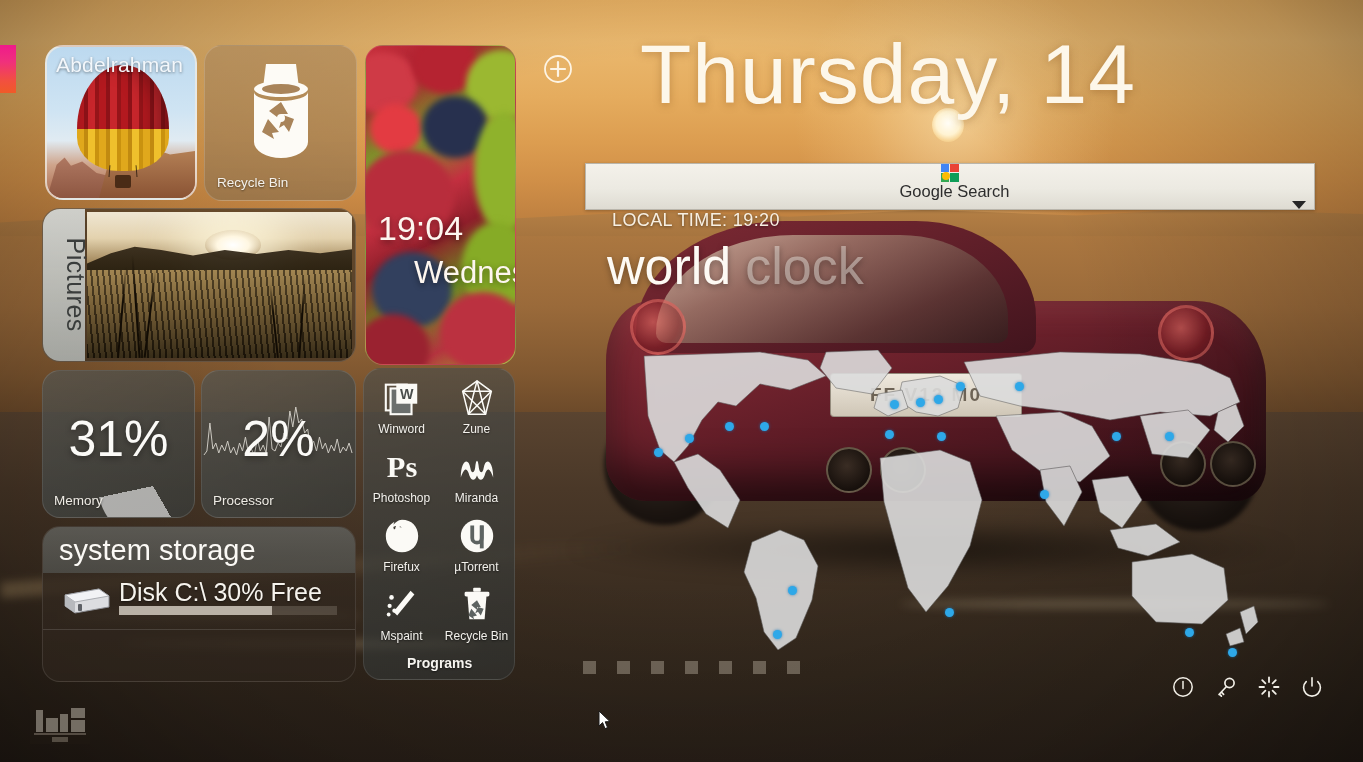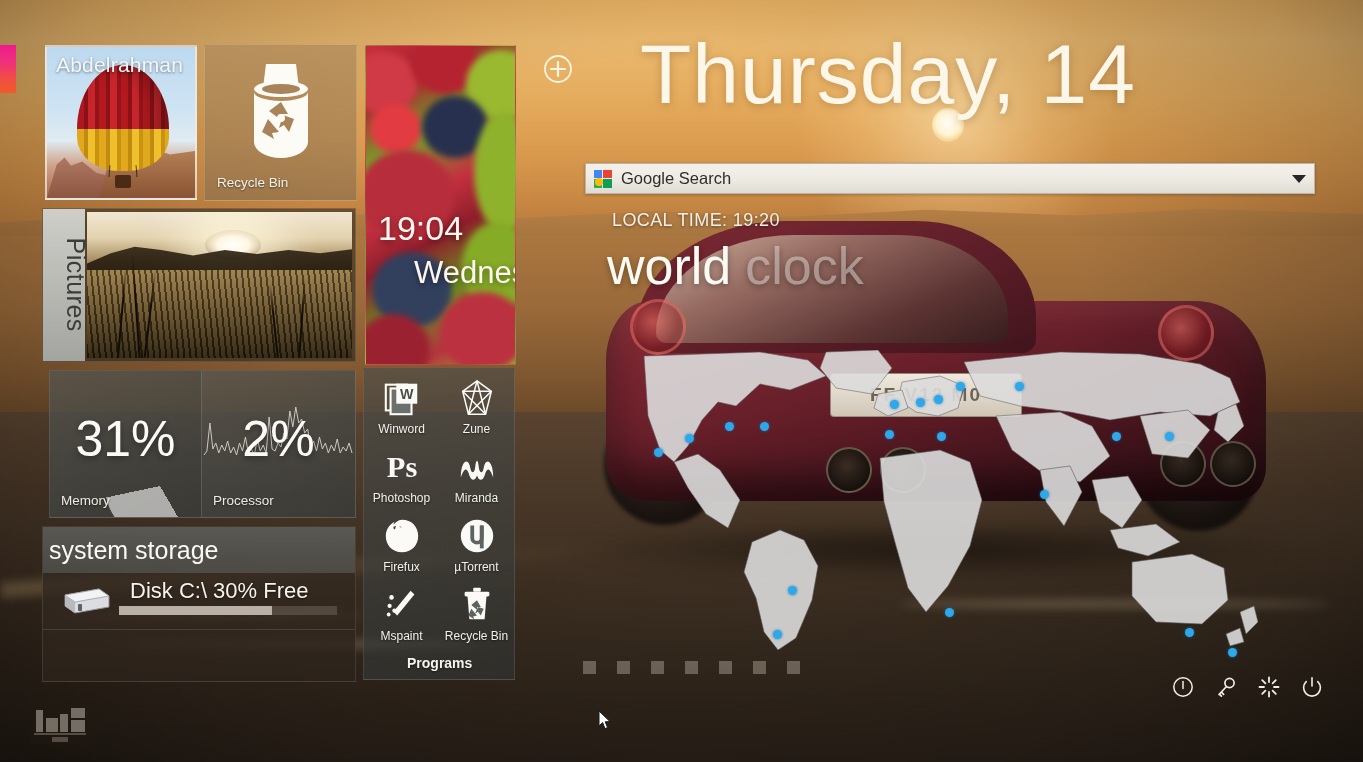--- a/index.html
+++ b/index.html
@@ -102,21 +102,21 @@
     filter:blur(8px);
   }
 
   
   #edge-strip {
     position:absolute; left:0; top:45px; width:16px; height:48px;
     background:linear-gradient(180deg,#ef1a8c 0%, #f0307c 35%, #f2503f 75%, #f05a28 100%);
   }
 
   
-  .tile { position:absolute; overflow:hidden; }
+  .tile { position:absolute; overflow:hidden;border-radius:18px; }
 
   
   #tile-user {
     left:45px; top:45px; width:152px; height:155px;
     border:2px solid rgba(240,235,225,0.75);
     background:linear-gradient(180deg,#bcd9ef 0%, #cfe4f3 42%, #e0ebf2 62%, #cfa58c 78%, #a8674a 100%);
   }
   .balloon {
     position:absolute; left:30px; top:18px; width:92px; height:104px;
     border-radius:50% 50% 46% 46% / 62% 62% 38% 38%;
@@ -229,21 +229,21 @@
     position:absolute; bottom:0; width:2px;
     background:linear-gradient(180deg, rgba(18,12,4,0) 0%, #120c04 40%, #120c04 100%);
   }
 
   
   #tile-memory, #tile-processor {
     top:370px; height:148px;
     border:1px solid rgba(255,255,255,0.12);
     background:linear-gradient(150deg, rgba(84,86,82,0.70) 0%, rgba(70,74,72,0.72) 45%, rgba(56,60,58,0.74) 100%);
   }
-  #tile-memory { left:49px; width:153px; }
+  #tile-memory { left:42px; width:153px; }
   #tile-processor { left:201px; width:155px; }
   .stat-value {
     position:absolute; left:50%; top:50%; transform:translate(-50%,-58%);
     font-size:50px; font-weight:300; color:#fbfaf7;
     text-shadow:0 2px 6px rgba(0,0,0,.4);
   }
   .stat-label {
     position:absolute; left:11px; bottom:9px; font-size:13.5px; color:#eeebe4;
     text-shadow:0 1px 2px rgba(0,0,0,.5);
   }
@@ -258,29 +258,29 @@
   #tile-storage {
     left:42px; top:526px; width:314px; height:156px;
     background:linear-gradient(180deg, rgba(55,44,34,0.80), rgba(44,35,27,0.84));
     border:1px solid rgba(255,255,255,0.10);
   }
   #storage-header {
     position:absolute; left:0; top:0; width:100%; height:46px;
     background:linear-gradient(180deg, rgba(118,124,122,0.55), rgba(96,102,100,0.52));
     display:flex; align-items:center;
   }
-  #storage-title { font-size:25px; font-weight:300; color:#fbf9f5; padding-left:6px; letter-spacing:0; }
+  #storage-title { font-size:29px; font-weight:300; color:#fbf9f5; padding-left:16px; letter-spacing:0; }
   .disk-row { position:absolute; left:0; width:100%; height:54px; }
   .disk-row.r1 { top:49px; border-bottom:1px solid rgba(255,255,255,0.13); }
   .disk-row.r2 { top:106px; }
   .disk-icon {
     position:absolute; left:16px; top:10px; width:52px; height:30px;
   }
   .disk-label {
-    position:absolute; left:87px; top:2px; font-size:22px; font-weight:300; color:#f6f3ed;
+    position:absolute; left:76px; top:2px; font-size:25px; font-weight:300; color:#f6f3ed;
     text-shadow:0 1px 2px rgba(0,0,0,.5);
   }
   .disk-bar {
     position:absolute; left:76px; top:30px; width:218px; height:9px;
     background:rgba(150,140,128,0.32);
   }
   .disk-bar > i { display:block; height:100%; background:rgba(224,218,206,0.72); }
 
   
   #tile-programs {
@@ -304,25 +304,26 @@
   
   #add-gadget-button { position:absolute; left:543px; top:54px; width:30px; height:30px; cursor:pointer; }
   #header-title {
     position:absolute; left:640px; top:32px;
     font-size:84px; font-weight:300; color:#fdf7ea;
     letter-spacing:1px; line-height:1;
     text-shadow:0 2px 8px rgba(120,70,20,0.35);
     font-family:"Liberation Sans", sans-serif;
   }
   #search-bar {
-    position:absolute; left:585px; top:163px; width:730px; height:31px;
+    position:absolute; left:585px; top:163px; width:730px; height:47px;
     background:linear-gradient(180deg,#f4f1ea 0%, #eceae2 55%, #dedbd2 100%);
     border:1px solid #b9b5ab;
     display:flex; align-items:center; padding:0 8px;
     box-shadow:0 1px 3px rgba(0,0,0,0.25);
+    flex-direction:column;
   }
   #google-icon { width:18px; height:18px; position:relative; flex:0 0 18px; }
   #search-placeholder { margin-left:9px; font-size:16.5px; color:#2d2d2d; font-weight:400; }
   #search-caret {
     margin-left:auto; width:0; height:0;
     border-left:7px solid transparent; border-right:7px solid transparent;
     border-top:8px solid #262626; cursor:pointer;
   }
   #local-time {
     position:absolute; left:612px; top:210px;

